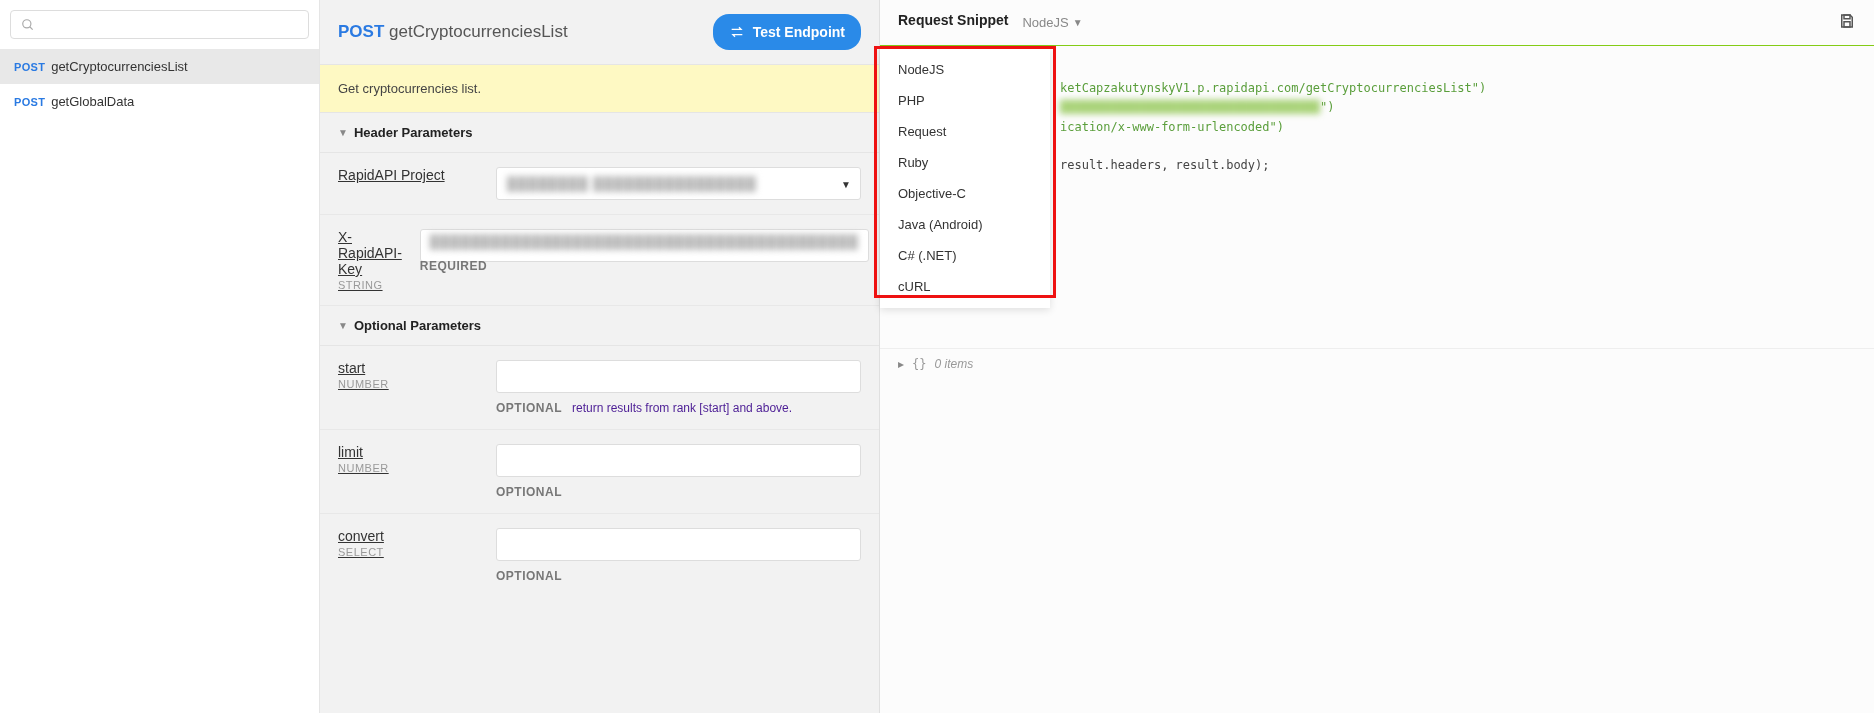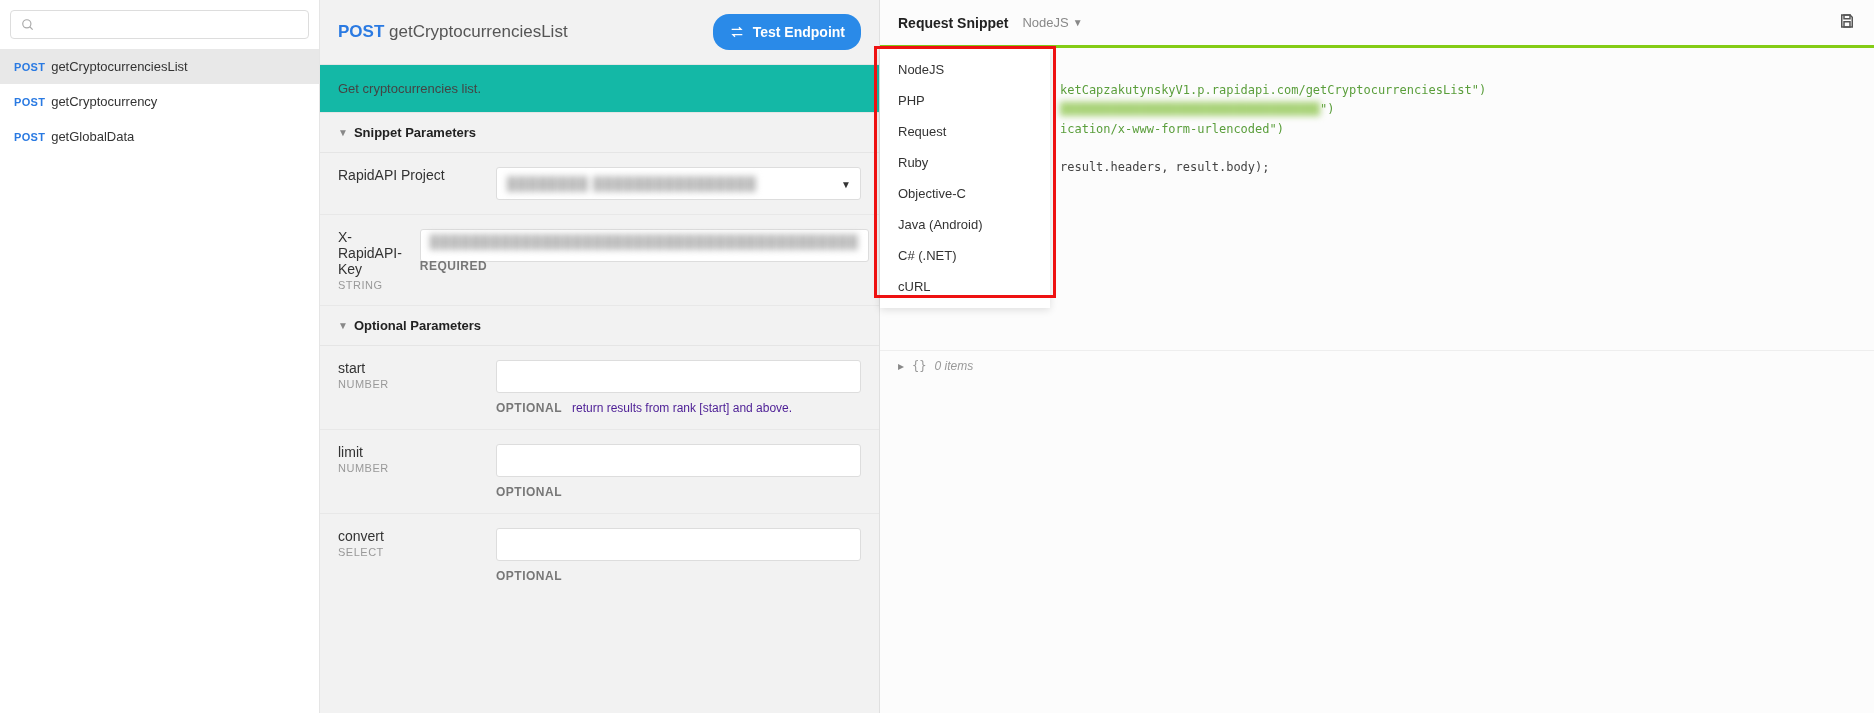--- a/index.html
+++ b/index.html
@@ -17,38 +17,38 @@
 .endpoint-item.active { background: #e8e8e8; }
 .endpoint-method { color: #2a7ae2; font-size: 11px; font-weight: 600; margin-right: 6px; letter-spacing: 0.3px; }
 
 
 .main { flex: 1; display: flex; position: relative; }
 .params-panel { width: 560px; background: #f2f2f2; display: flex; flex-direction: column; border-right: 1px solid #e0e0e0; }
 .params-header { display: flex; align-items: center; justify-content: space-between; padding: 14px 18px; background: #f2f2f2; }
 .endpoint-title { font-size: 17px; font-weight: 400; color: #555; }
 .endpoint-title .method { color: #2a7ae2; font-weight: 600; }
 .test-btn { background: #2a8ae8; color: #ffffff; border: none; border-radius: 16px; padding: 10px 16px; font-size: 14px; font-weight: 600; cursor: pointer; display: inline-flex; align-items: center; gap: 8px; }
-.endpoint-desc { padding: 16px 18px; color: #444; background: #14b8a6; border-top: 1px solid #e5e5e5; border-bottom: 1px solid #e5e5e5; }
+.endpoint-desc { padding: 16px 18px; color: #444; background: #fef9c3; border-top: 1px solid #e5e5e5; border-bottom: 1px solid #e5e5e5; }
 .section-head { padding: 12px 18px; font-weight: 600; color: #222; border-bottom: 1px solid #e5e5e5; display: flex; align-items: center; gap: 6px; }
 .param-row { padding: 14px 18px; display: flex; gap: 18px; border-bottom: 1px solid #e8e8e8; }
-.param-label-col { width: 140px; }
+.param-label-col { width: 140px; text-decoration: underline; }
 .param-name { color: #333; font-size: 14px; }
 .param-type { color: #999; font-size: 11px; letter-spacing: 0.5px; margin-top: 2px; }
 .param-input-col { flex: 1; }
 .param-input { width: 100%; border: 1px solid #ddd; border-radius: 3px; padding: 8px 10px; font-size: 13px; background: #fff; }
 .param-select { width: 100%; border: 1px solid #ddd; border-radius: 3px; padding: 8px 10px; font-size: 13px; background: #fff; appearance: none; position: relative; }
 .select-wrap { position: relative; }
 .select-wrap::after { content: "▼"; position: absolute; right: 10px; top: 50%; transform: translateY(-50%); font-size: 10px; pointer-events: none; }
 .param-meta { margin-top: 8px; display: flex; gap: 10px; font-size: 12px; }
 .param-flag { color: #777; font-weight: 600; letter-spacing: 0.5px; font-size: 12px; }
 .param-desc { color: #4c1d95; flex: 1; }
 
 
 .right-panel { flex: 1; background: #fcfcfc; display: flex; flex-direction: column; position: relative; }
-.right-header { display: flex; align-items: center; gap: 14px; padding: 12px 18px; border-bottom: 3px solid #84cc16; }
+.right-header { display: flex; gap: 14px; padding: 12px 18px; border-bottom: 1px solid #84cc16; }
 .right-header .title { font-weight: 600; color: #222; font-size: 14px; }
 .lang-sel { color: #888; font-size: 13px; display: inline-flex; align-items: center; gap: 4px; cursor: pointer; }
 .right-header .spacer { flex: 1; }
 .copy-btn { color: #666; cursor: pointer; }
 
 
 .lang-dropdown { position: absolute; top: 48px; left: 0; width: 170px; background: #fff; box-shadow: 0 2px 8px rgba(0,0,0,0.12); z-index: 10; padding: 6px 0; }
 .lang-item { padding: 8px 18px; font-size: 13px; color: #333; cursor: pointer; }
 .red-box { position: absolute; top: 46px; left: -6px; width: 182px; height: 252px; border: 3px solid #e11; pointer-events: none; z-index: 11; }
 
@@ -76,23 +76,20 @@
             <line x1="20" y1="20" x2="15" y2="15"></line>
           </svg>
         <input class="search-input" placeholder="" style="">
       </div>
     </div>
     <div class="endpoint-list">
       <div class="endpoint-item active">
         <span class="endpoint-method">POST</span><span>getCryptocurrenciesList</span>
       </div>
       <div class="endpoint-item">
-        <span class="endpoint-method">POST</span><span>getCryptocurrency</span>
-      </div>
-      <div class="endpoint-item">
         <span class="endpoint-method">POST</span><span>getGlobalData</span>
       </div>
     </div>
   </aside>
 
   <div class="main">
 
     <section class="params-panel">
       <div class="params-header">
         <div class="endpoint-title">
@@ -104,21 +101,21 @@
               <path d="M4 8h14l-3-3M20 16H6l3 3"></path>
             </svg>
           <span>Test Endpoint</span>
         </button>
       </div>
 
       <div class="endpoint-desc">Get cryptocurrencies list.</div>
 
       <div class="section-head">
         <span class="triangle">▼</span>
-        <span>Snippet Parameters</span>
+        <span>Header Parameters</span>
       </div>
 
       <div class="param-row">
         <div class="param-label-col">
           <div class="param-name">RapidAPI Project</div>
         </div>
         <div class="param-input-col">
           <div class="select-wrap">
             <div class="param-select"><span class="blur">████████ ████████████████</span></div>
           </div>

